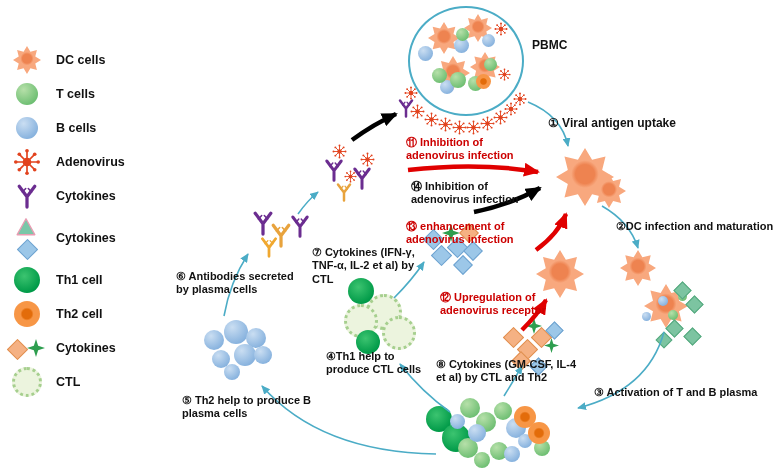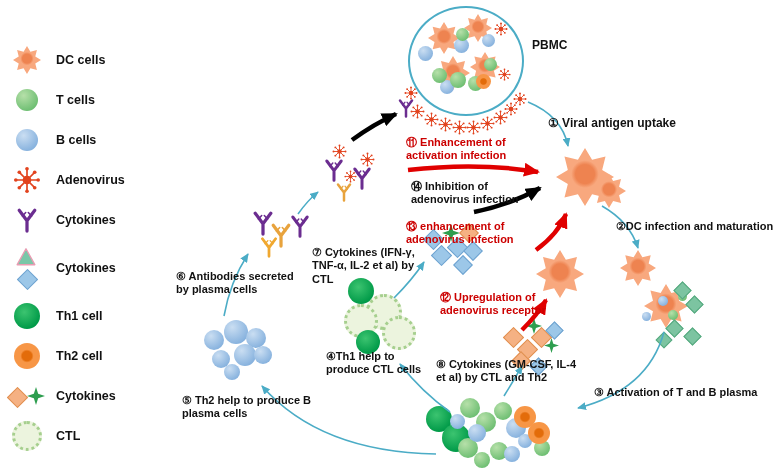--- a/index.html
+++ b/index.html
@@ -1,18 +1,18 @@
 <!DOCTYPE html>
 <html><head>
 <meta charset="utf-8">
 <style>
   html,body{margin:0;padding:0;background:#fff;}
   .stage{position:relative;width:784px;height:475px;background:#fff;font-family:"Liberation Sans",sans-serif;overflow:hidden;}
   
-  .legend{position:absolute;left:8px;top:46px;display:flex;flex-direction:column;gap:12px;}
+  .legend{position:absolute;left:8px;top:46px;display:flex;flex-direction:column;gap:6px;}
   .li{display:flex;align-items:center;gap:10px;height:28px;}
   .li.tall{height:44px;}
   .licon{width:38px;height:100%;position:relative;display:flex;align-items:center;justify-content:center;}
   .licon > *{position:static;}
   .llabel{font-weight:bold;font-size:12.5px;color:#111;white-space:nowrap;}
   
   .cell{position:absolute;display:block;border-radius:50%;}
   .b{background:radial-gradient(circle at 35% 30%,#cadef2,#84b0dd 78%);}
   .t{background:radial-gradient(circle at 35% 30%,#b6e0a9,#6bbd70 78%);}
   .th1{background:radial-gradient(circle at 40% 35%,#3cc470,#009a48 72%);}
@@ -329,18 +329,18 @@
 
   <div class="lbl big" style="left:532px;top:38px;width:60px">PBMC</div>
   <div class="lbl big" style="left:548px;top:116px;width:220px">① Viral antigen uptake</div>
   <div class="lbl" style="left:616px;top:220px;width:166px">②DC infection and maturation</div>
   <div class="lbl" style="left:594px;top:386px;width:190px">③ Activation of T and B plasma</div>
   <div class="lbl" style="left:326px;top:350px;width:112px">④Th1 help to produce CTL cells</div>
   <div class="lbl" style="left:182px;top:394px;width:132px">⑤ Th2 help to produce B plasma cells</div>
   <div class="lbl" style="left:176px;top:270px;width:126px">⑥ Antibodies secreted by plasma cells</div>
   <div class="lbl" style="left:312px;top:246px;width:120px">⑦ Cytokines (IFN-γ, TNF-α, IL-2 et al) by CTL</div>
   <div class="lbl" style="left:436px;top:358px;width:152px">⑧ Cytokines (GM-CSF, IL-4 et al) by CTL and Th2</div>
-  <div class="lbl red" style="left:406px;top:136px;width:132px">⑪ Enhancement of activation infection</div>
+  <div class="lbl red" style="left:406px;top:136px;width:132px">⑪ Inhibition of adenovirus infection</div>
   <div class="lbl" style="left:411px;top:180px;width:122px">⑭ Inhibition of adenovirus infection</div>
   <div class="lbl red" style="left:440px;top:291px;width:130px">⑫ Upregulation of adenovirus receptor</div>
   <div class="lbl red" style="left:406px;top:220px;width:122px">⑬ enhancement of adenovirus infection</div>
 
 </div>
 
 </body></html>

